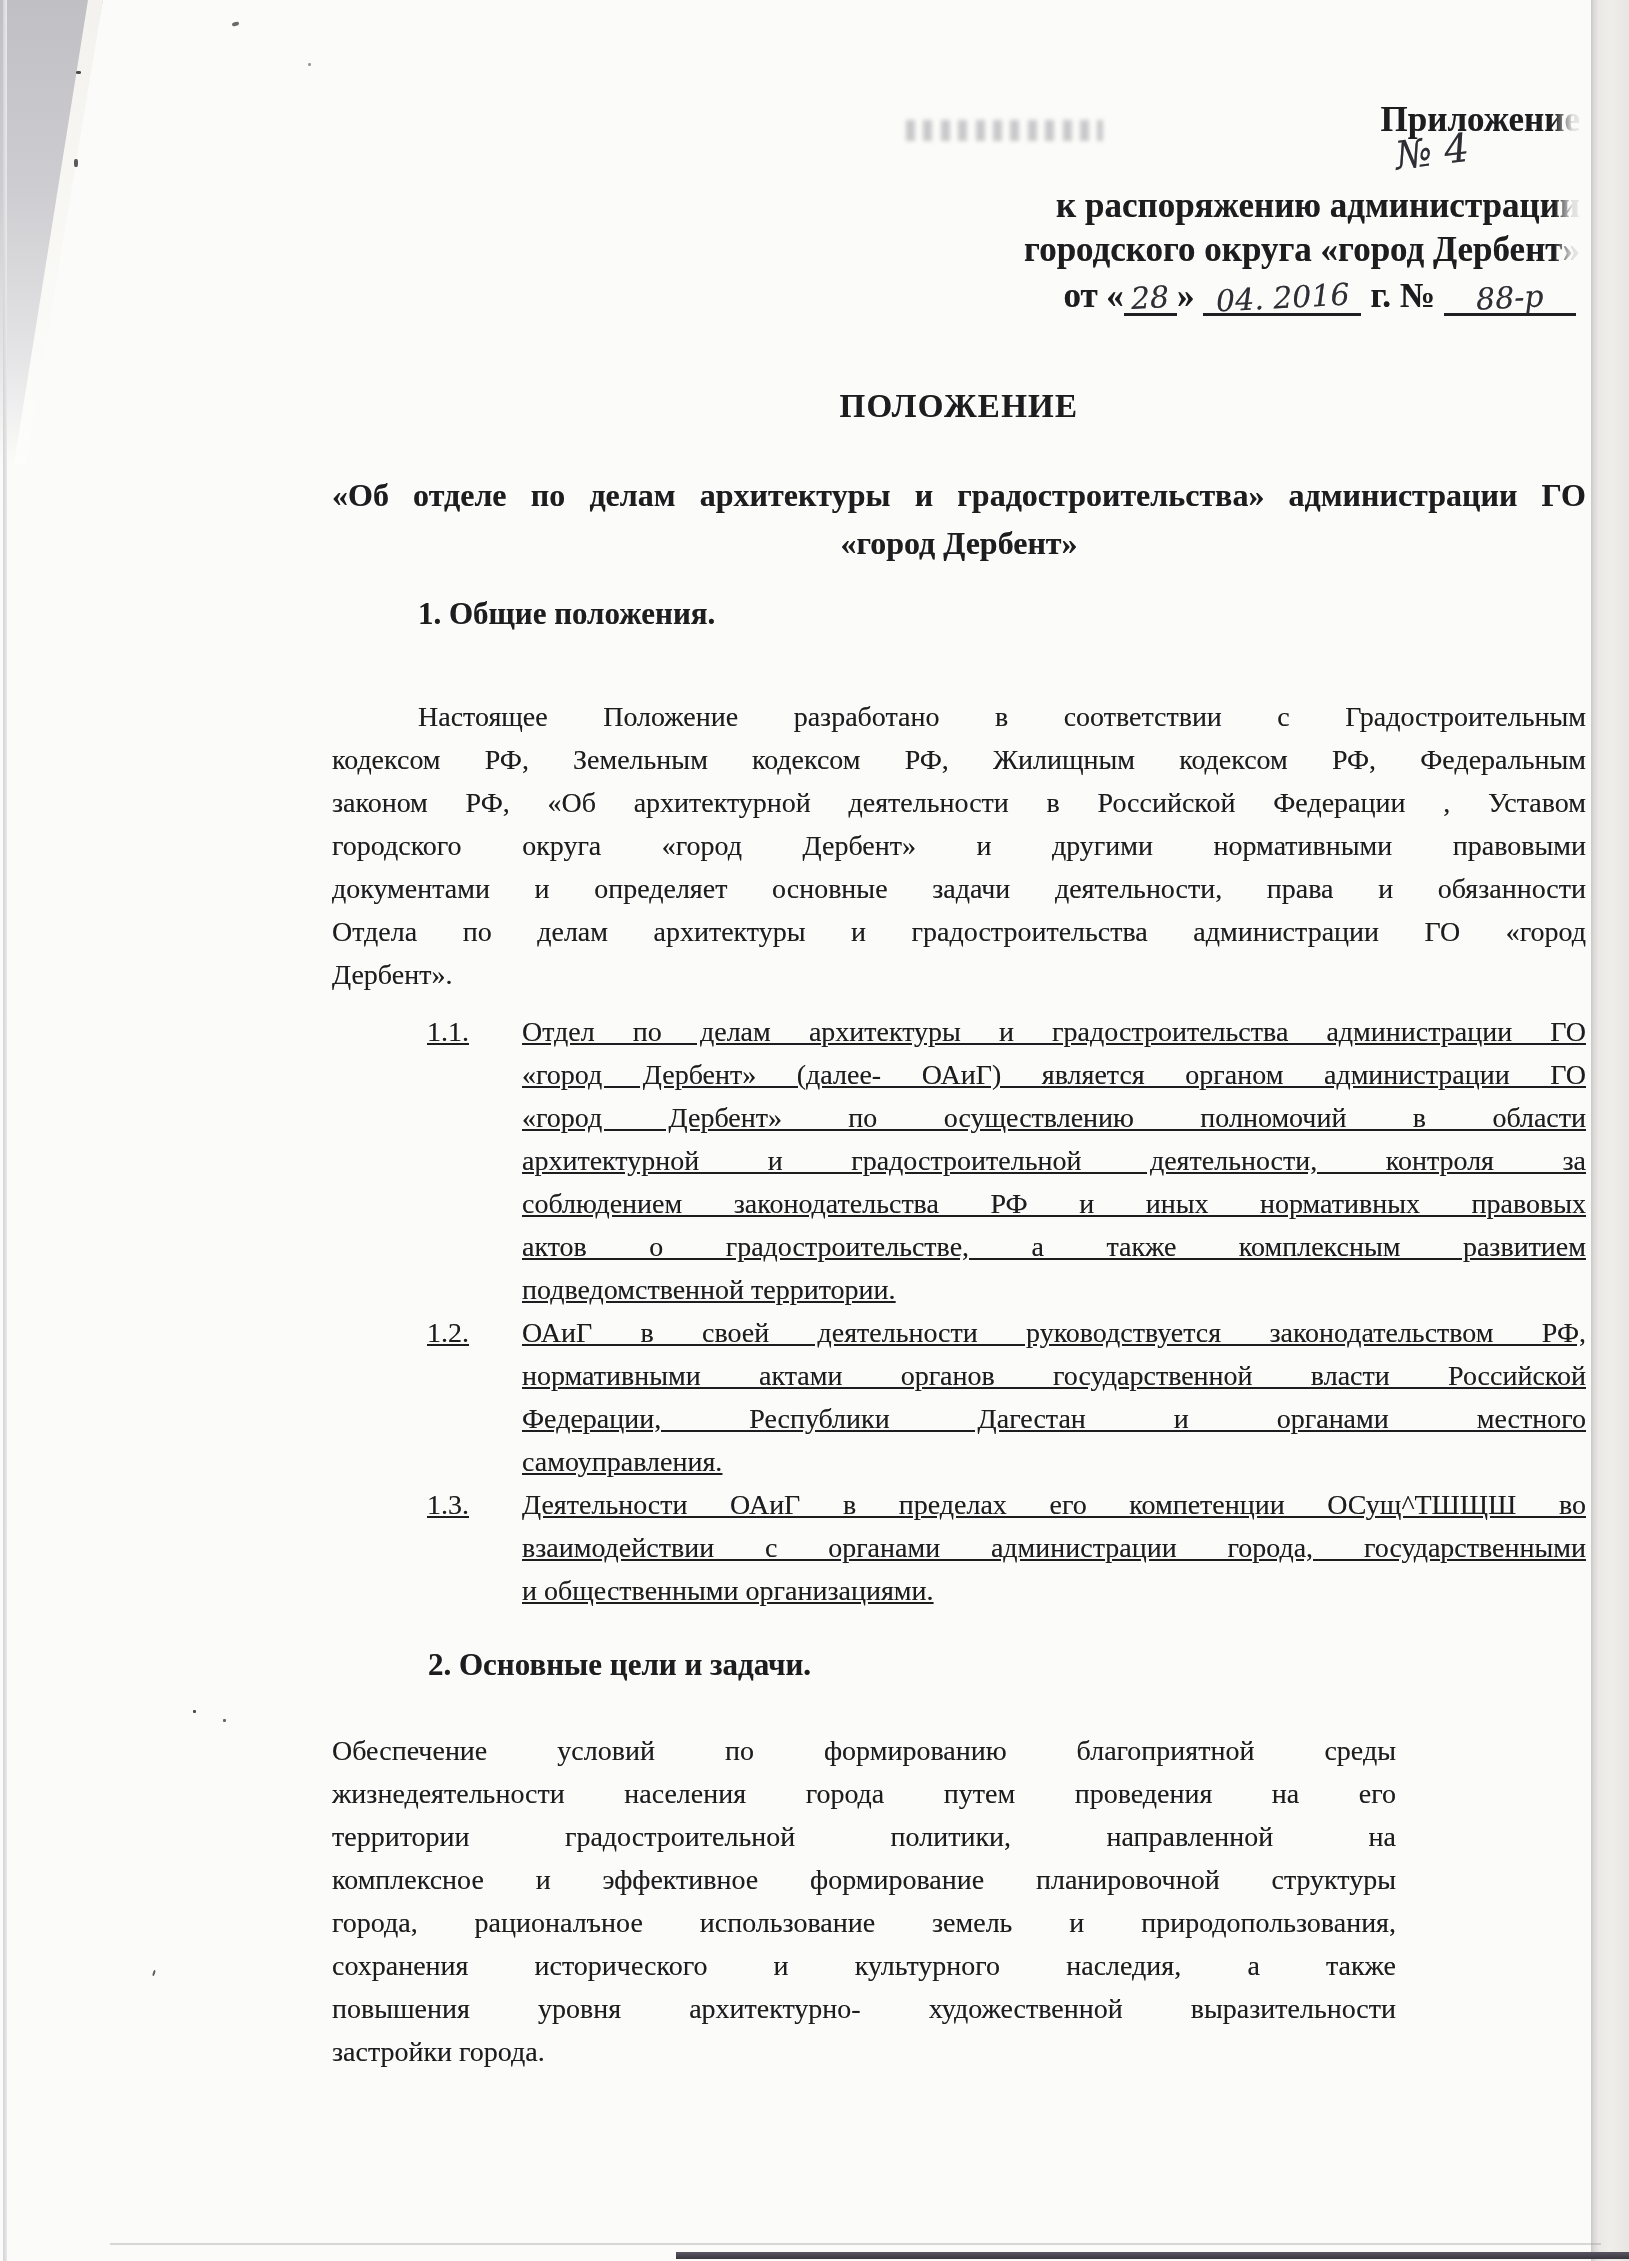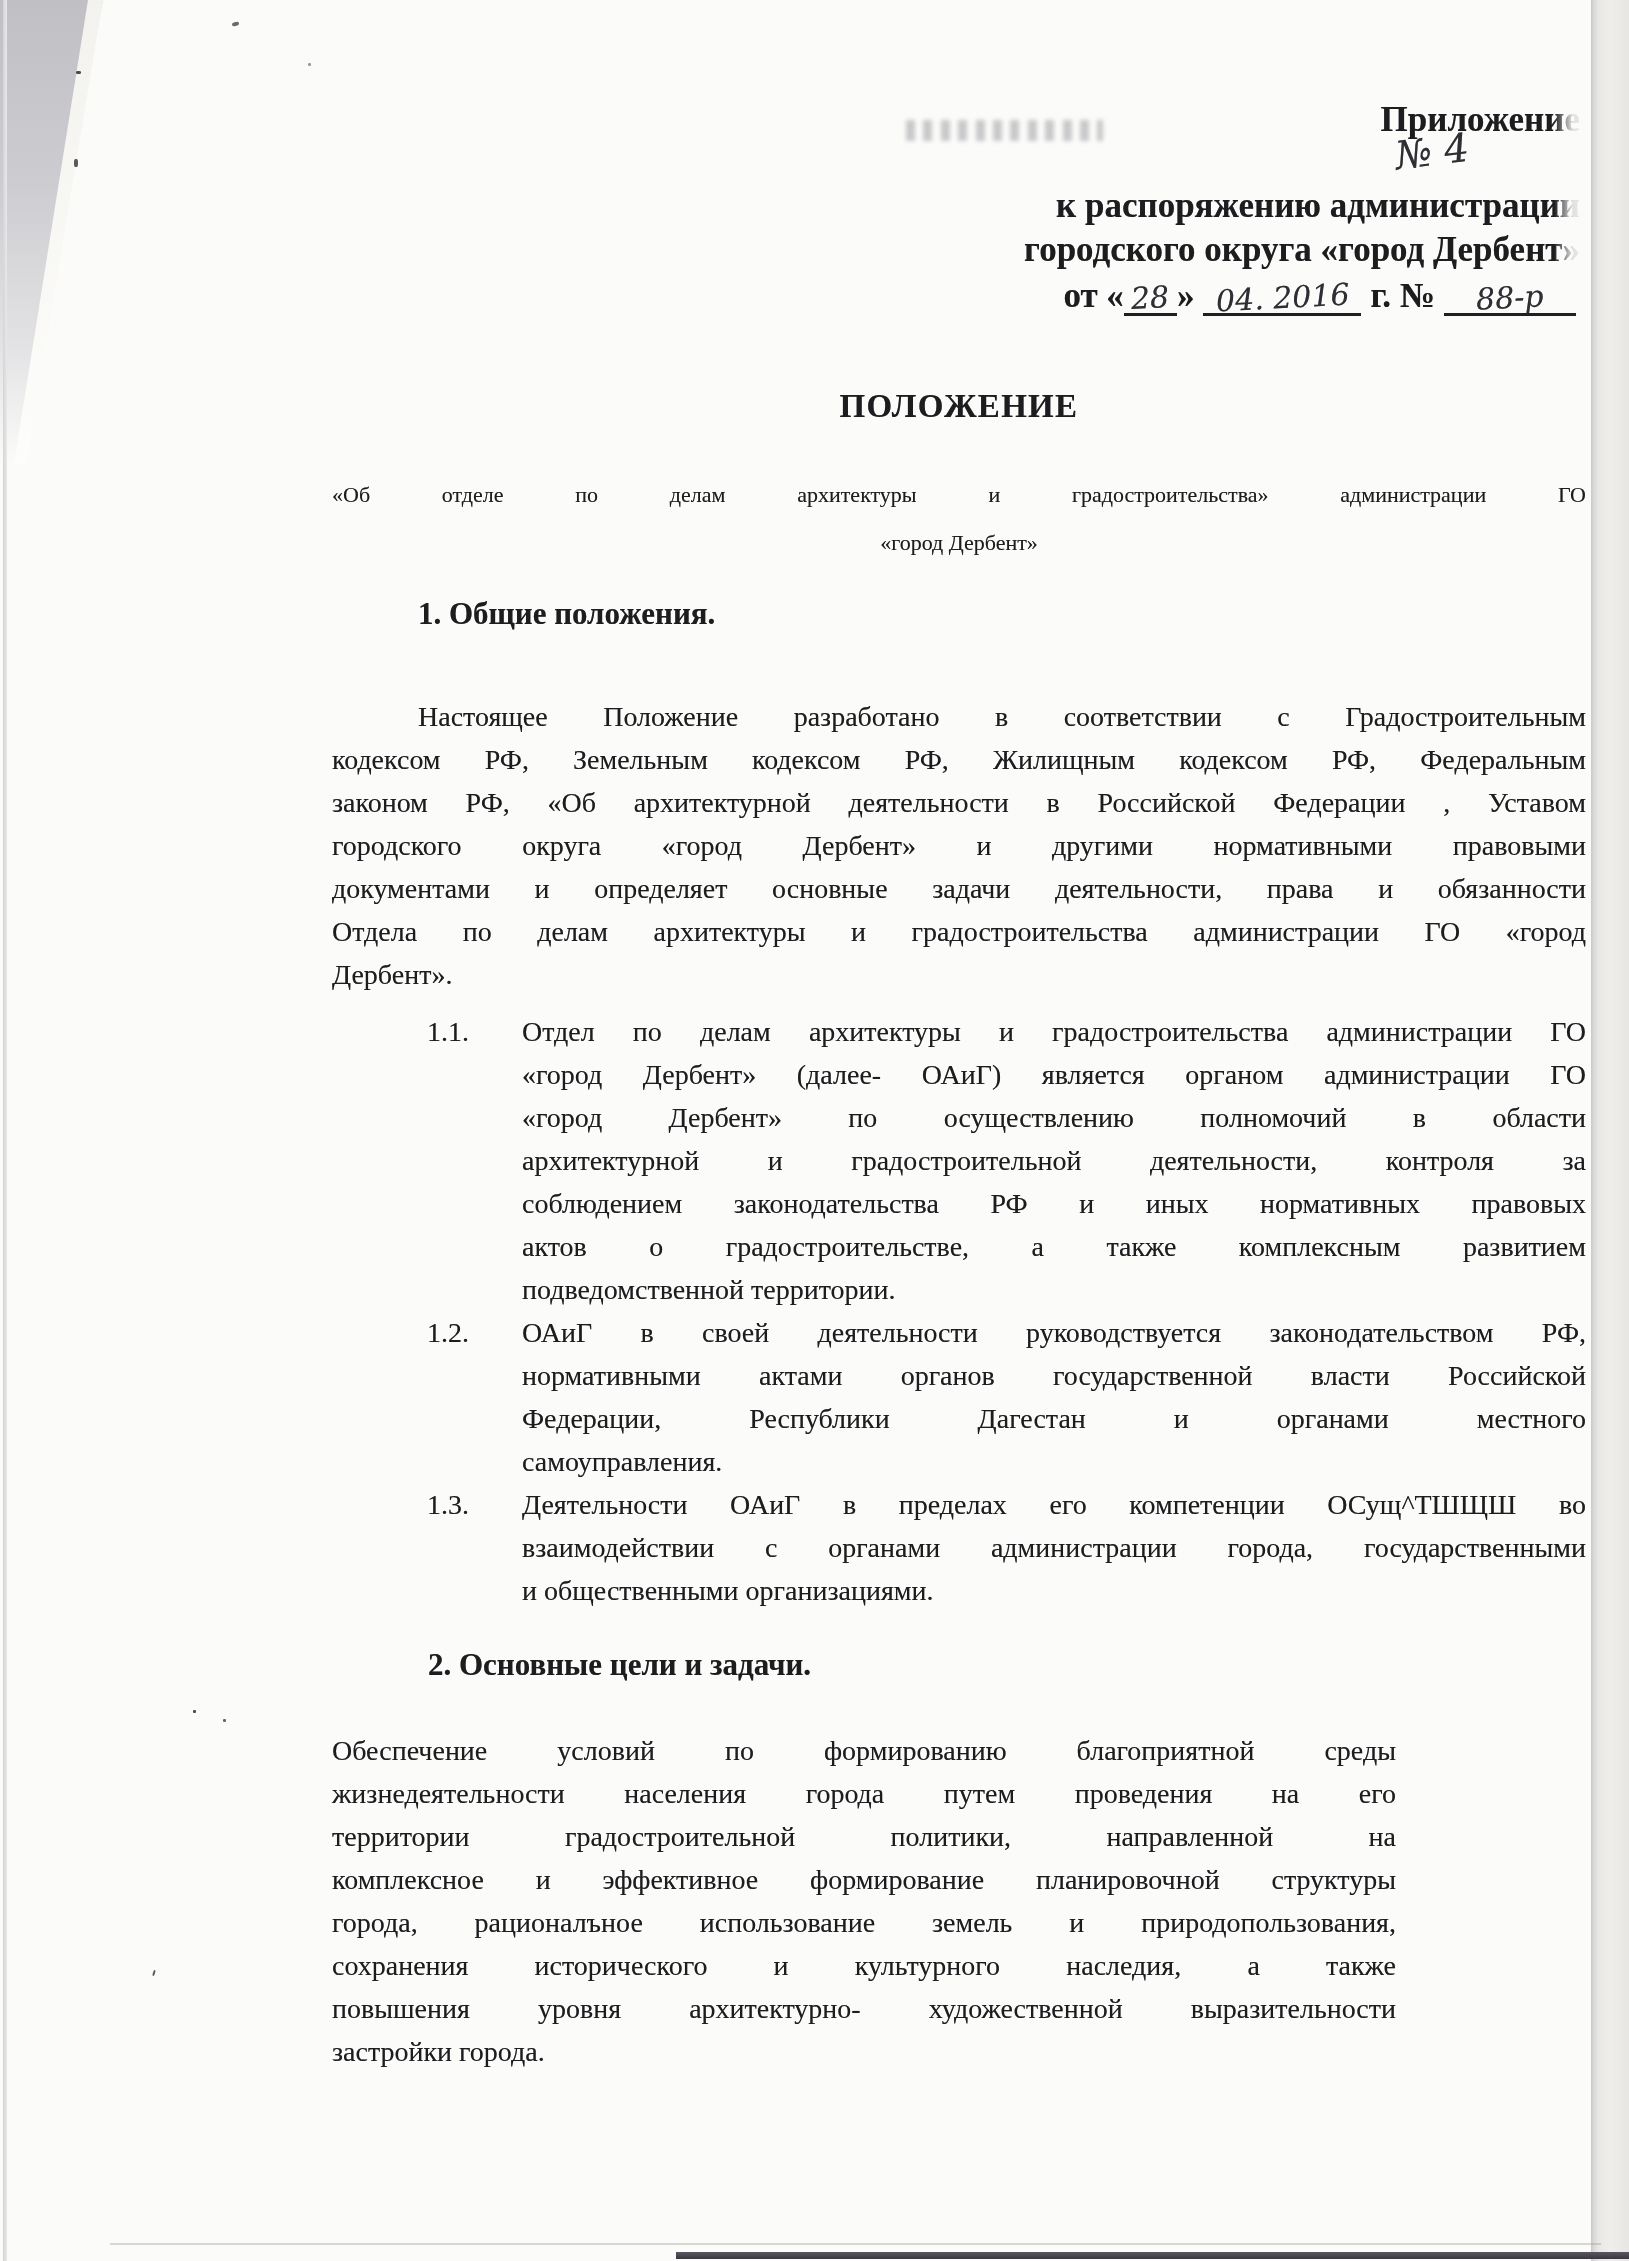--- a/index.html
+++ b/index.html
@@ -81,29 +81,29 @@
   .blank .hw { display:inline-block; font-size:30px; transform:rotate(-3deg); position:relative; top:1.3px; }
   .b1 { width:53px; }
   .b2 { width:158px; margin-left:9px; }
   .b3 { width:132px; margin-left:9px; }
   .date-gap { display:inline-block; width:9px; }
   .title {
     position:absolute; top:384px; left:332px; width:1254px; text-align:center;
     font-weight:bold; font-size:33px; letter-spacing:1.3px; line-height:45px;
   }
   .subtitle { position:absolute; top:471px; left:332px; width:1254px;
-    font-weight:normal; font-size:22px; line-height:48px; }
+    font-weight:bold; font-size:32px; line-height:48px; }
   .subtitle .l1 { text-align:justify; text-align-last:justify; }
   .subtitle .l2 { text-align:center; }
   .sec-heading { position:absolute; font-weight:bold; font-size:31px; line-height:40px; white-space:nowrap;text-align:center; }
   .sec1-heading { top:594px; left:418px; }
   .sec2-heading { top:1645px; left:428px; }
   .body-block { position:absolute; left:332px; width:1254px; font-size:28px; line-height:43px; }
   .intro { top:695px; }
-  .list1 { top:1010px; }
+  .list1 { top:1010px;text-decoration:underline; }
   .list2 { top:1729px; }
   .tline { text-align:justify; text-align-last:justify; }
   .tline.tlast { text-align:left; text-align-last:left; }
   .intro .tline:first-child { text-indent:86px; }
   .list-item { display:flex; }
   .item-num { flex:none; margin-left:95px; width:95px; }
   .item-body { flex:none; width:1064px; }
 </style>
 </head>
 <body>

